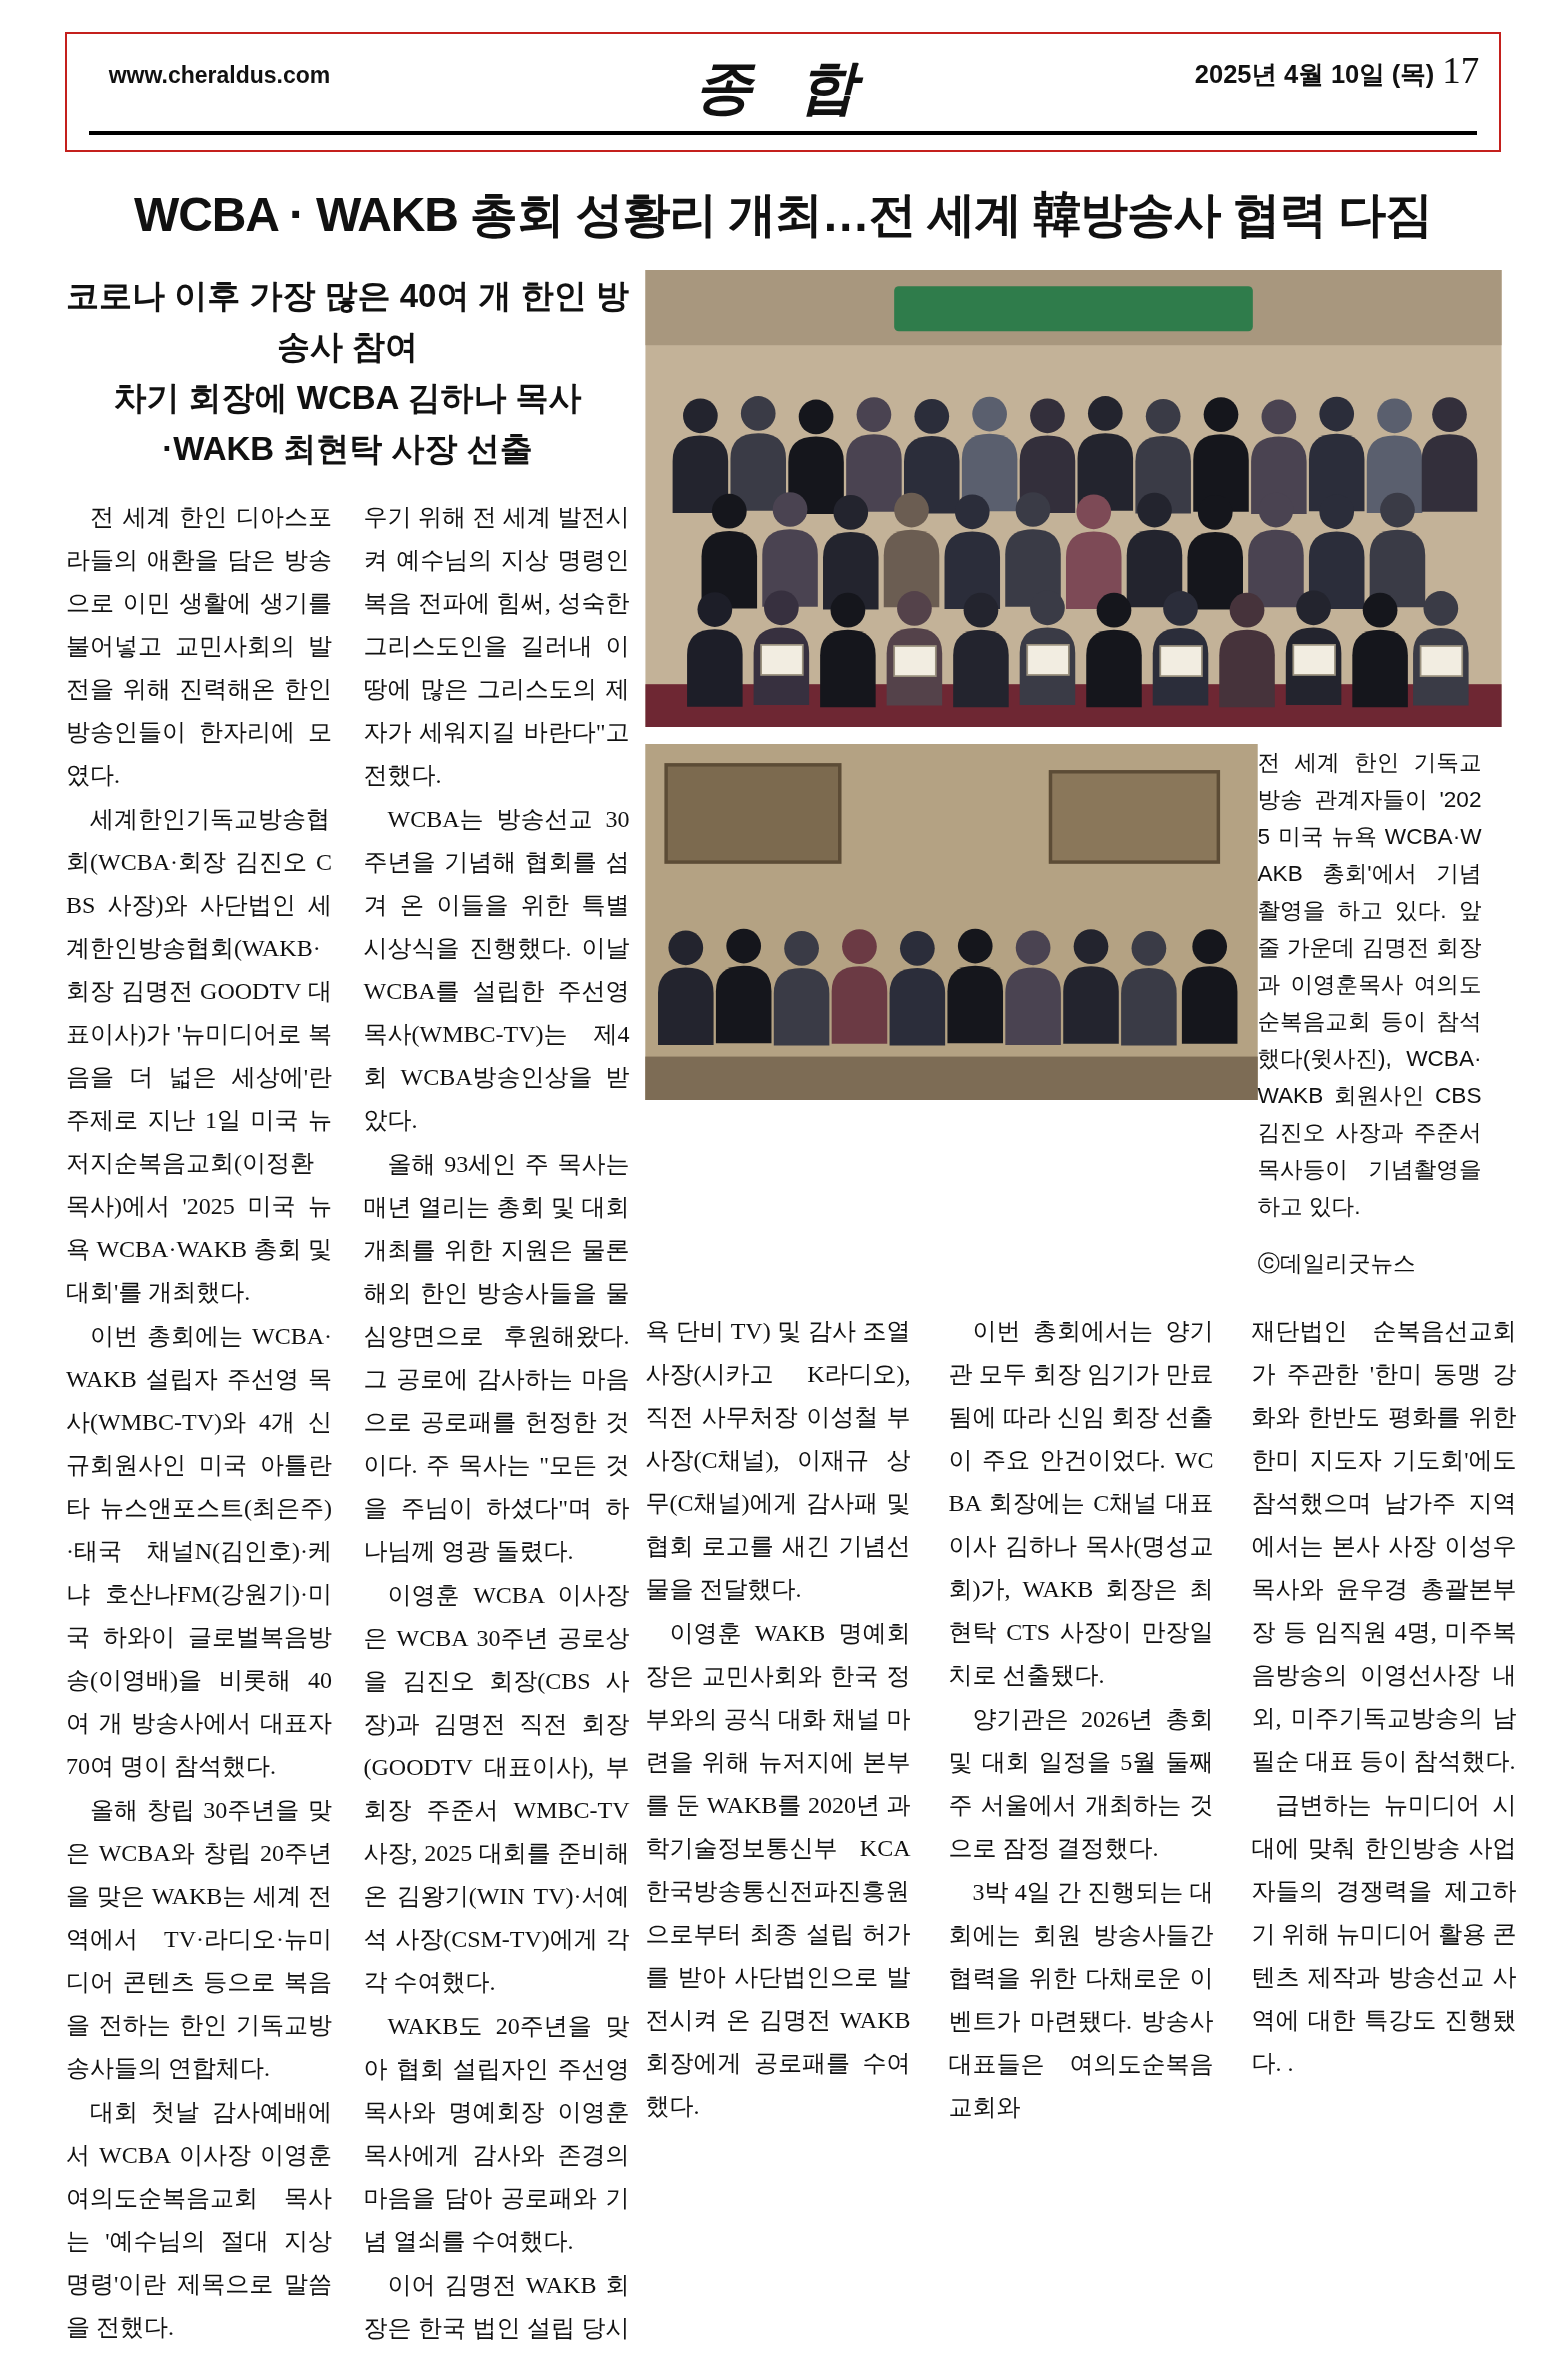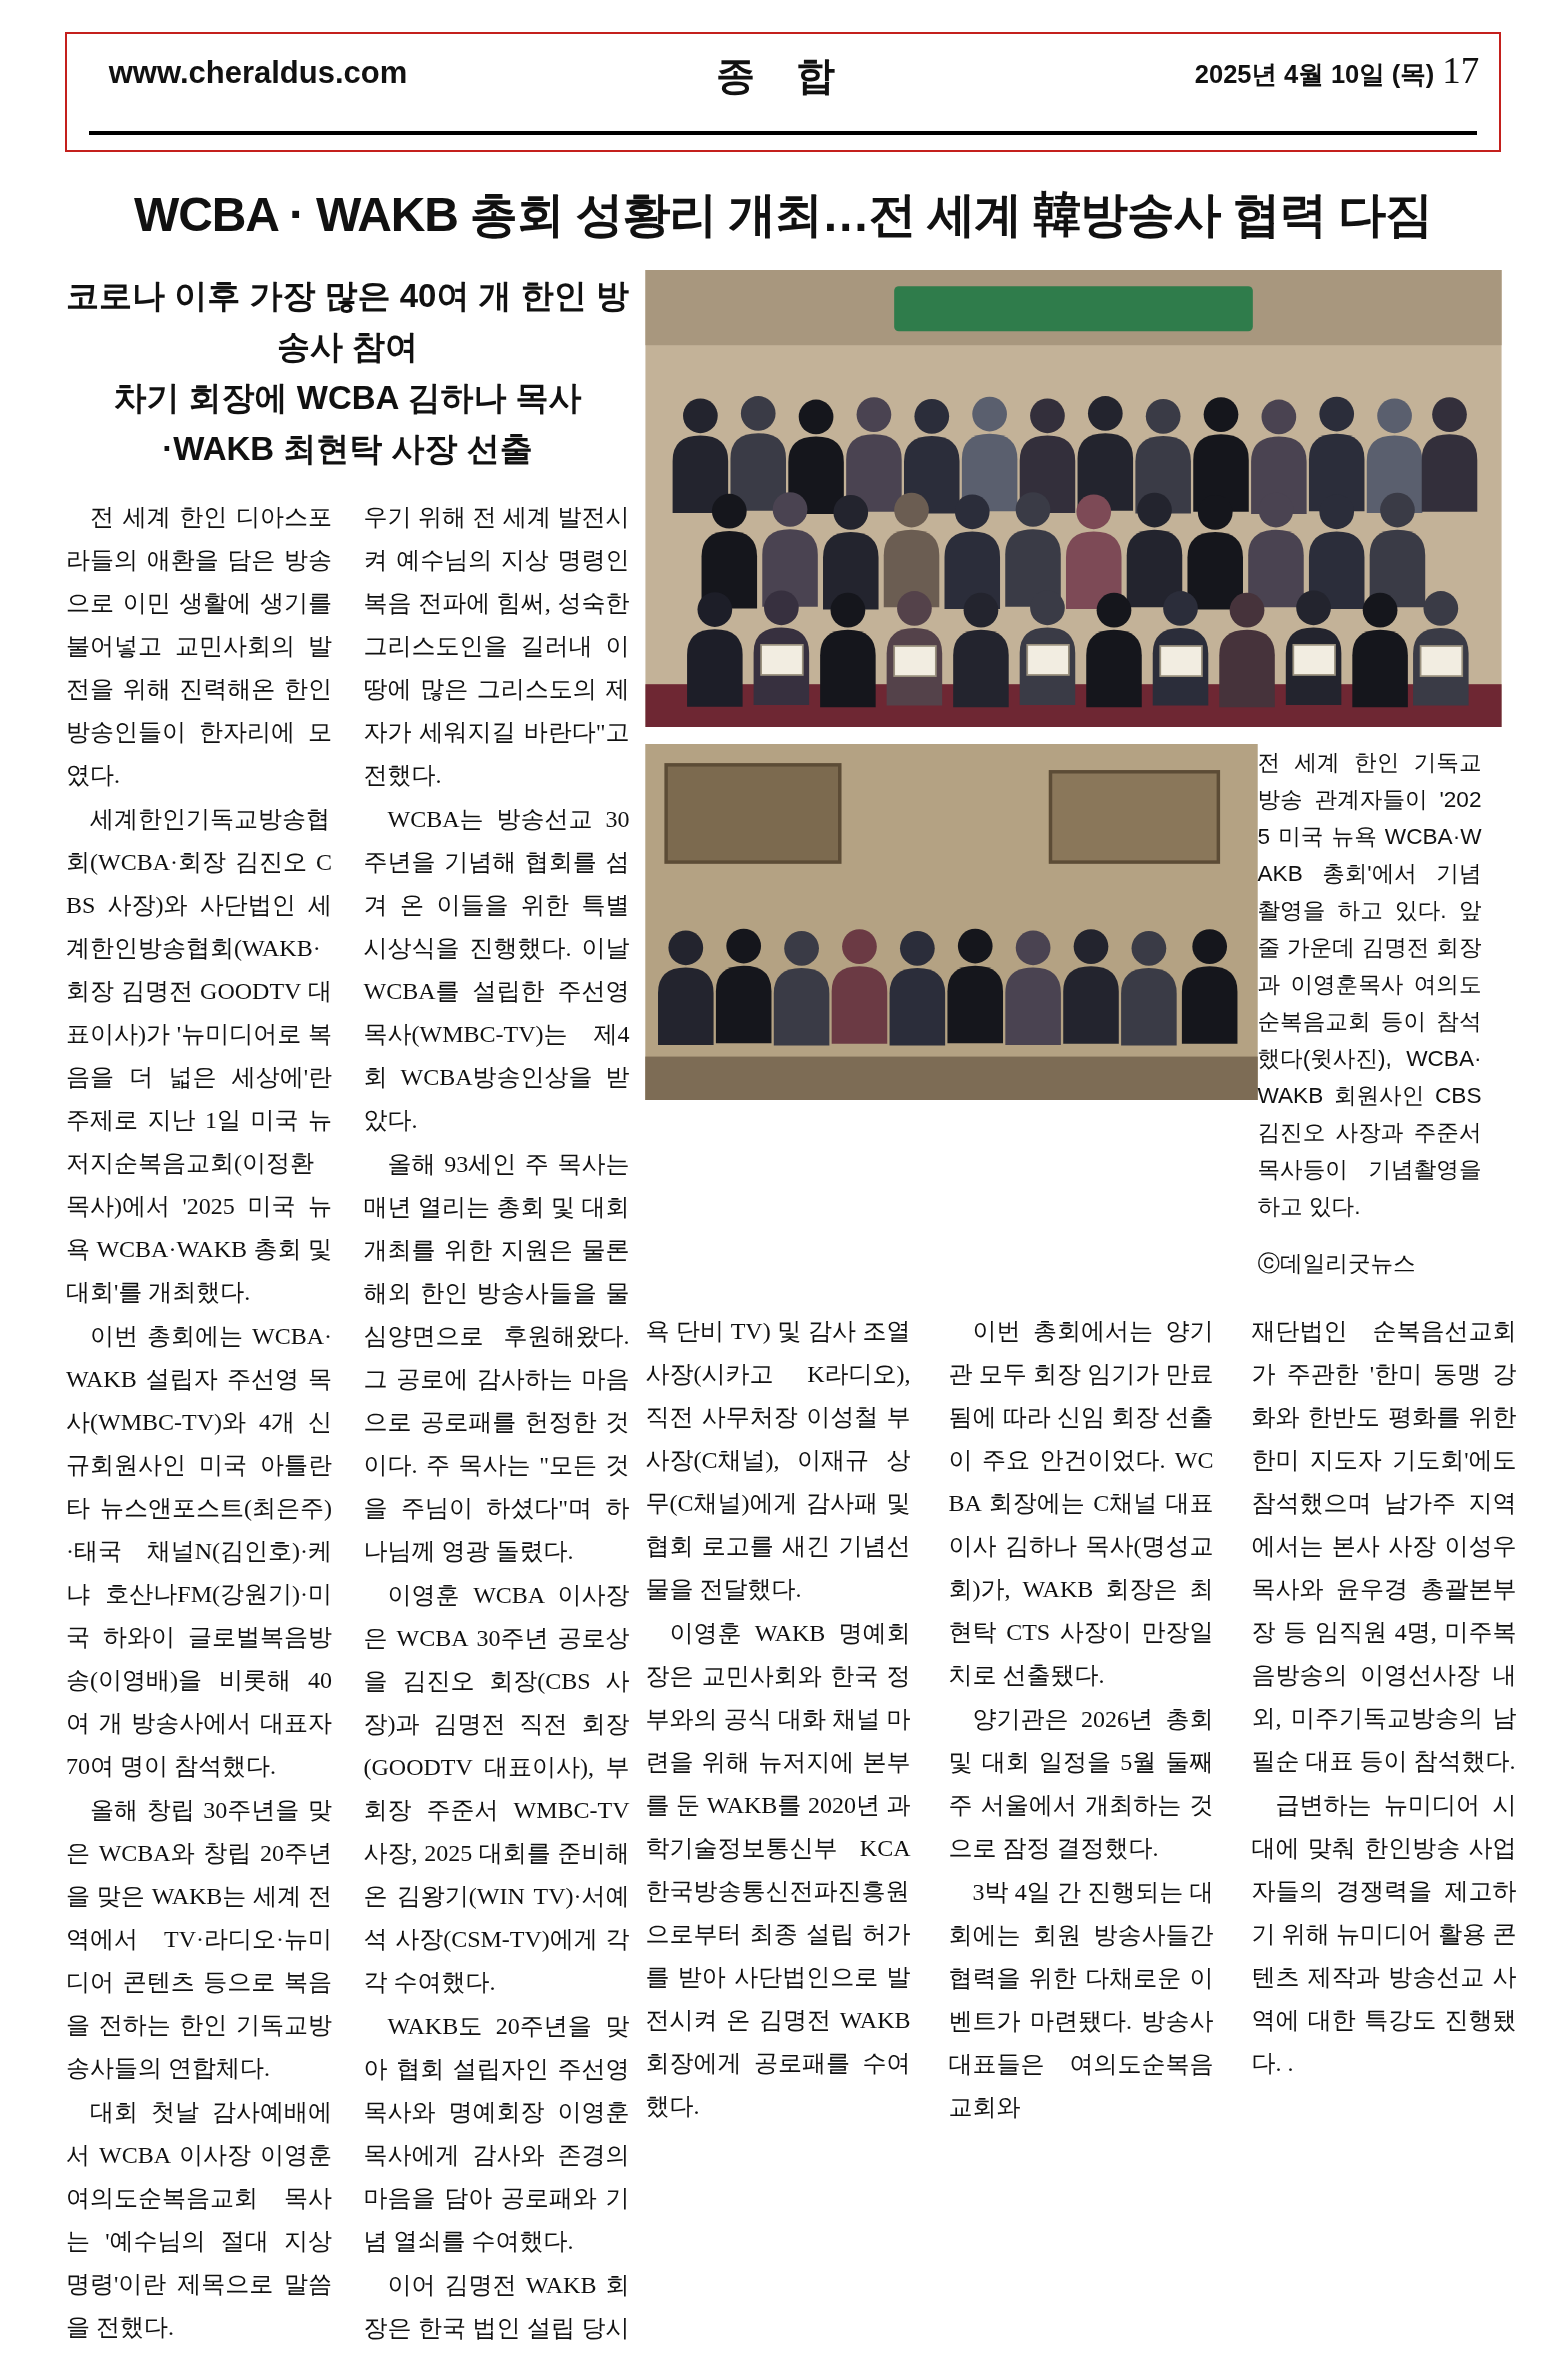--- a/index.html
+++ b/index.html
@@ -5,25 +5,25 @@
   html,body{margin:0;padding:0;background:#ffffff;color:#111;}
   .page{width:1566px;margin:0 auto;background:#fff;padding:32px 0 35px 0;
         font-family:"Liberation Serif","DejaVu Serif",serif;}
   .content{width:1436px;margin:0 auto;}
 
   
   .masthead{border:2.3px solid #c4201d;padding:15px 19.7px 0 19.7px;}
   .mast-row{display:flex;align-items:baseline;position:relative;height:74px;}
   .logo{font-family:"Liberation Sans","DejaVu Sans",sans-serif;font-weight:bold;
         font-size:51px;letter-spacing:-1.7px;line-height:1;}
-  .site-url{font-family:"Liberation Sans",sans-serif;font-weight:bold;font-size:31px;
+  .site-url{font-family:"Liberation Sans",sans-serif;font-weight:bold;font-size:23px;
         margin-left:22px;letter-spacing:0;}
   .section{position:absolute;left:50%;transform:translateX(-50%);
-        font-family:"Liberation Sans",sans-serif;font-weight:bold;font-size:39px;
-        letter-spacing:15px;white-space:nowrap;}
+        font-family:"Liberation Sans",sans-serif;font-weight:bold;font-size:58px;
+        letter-spacing:15px;white-space:nowrap;font-style:italic;}
   .dateblock{margin-left:auto;white-space:nowrap;font-family:"Liberation Sans",sans-serif;
         font-weight:bold;font-size:25.5px;}
   .pagenum{font-family:"Liberation Serif",serif;font-weight:normal;font-size:37px;margin-left:8px;}
   .mast-rule{height:4px;background:#000;margin:8px 2.3px 15px 2.3px;}
 
   
   .a1-headline{font-family:"Liberation Sans",sans-serif;font-weight:bold;font-size:48px;
         letter-spacing:-1.2px;text-align:center;white-space:nowrap;margin:31px 0 23px 0;}
   .deck{font-family:"Liberation Sans",sans-serif;font-weight:bold;font-size:33px;
         line-height:1.55;text-align:center;margin:0 0 20px 0;}

